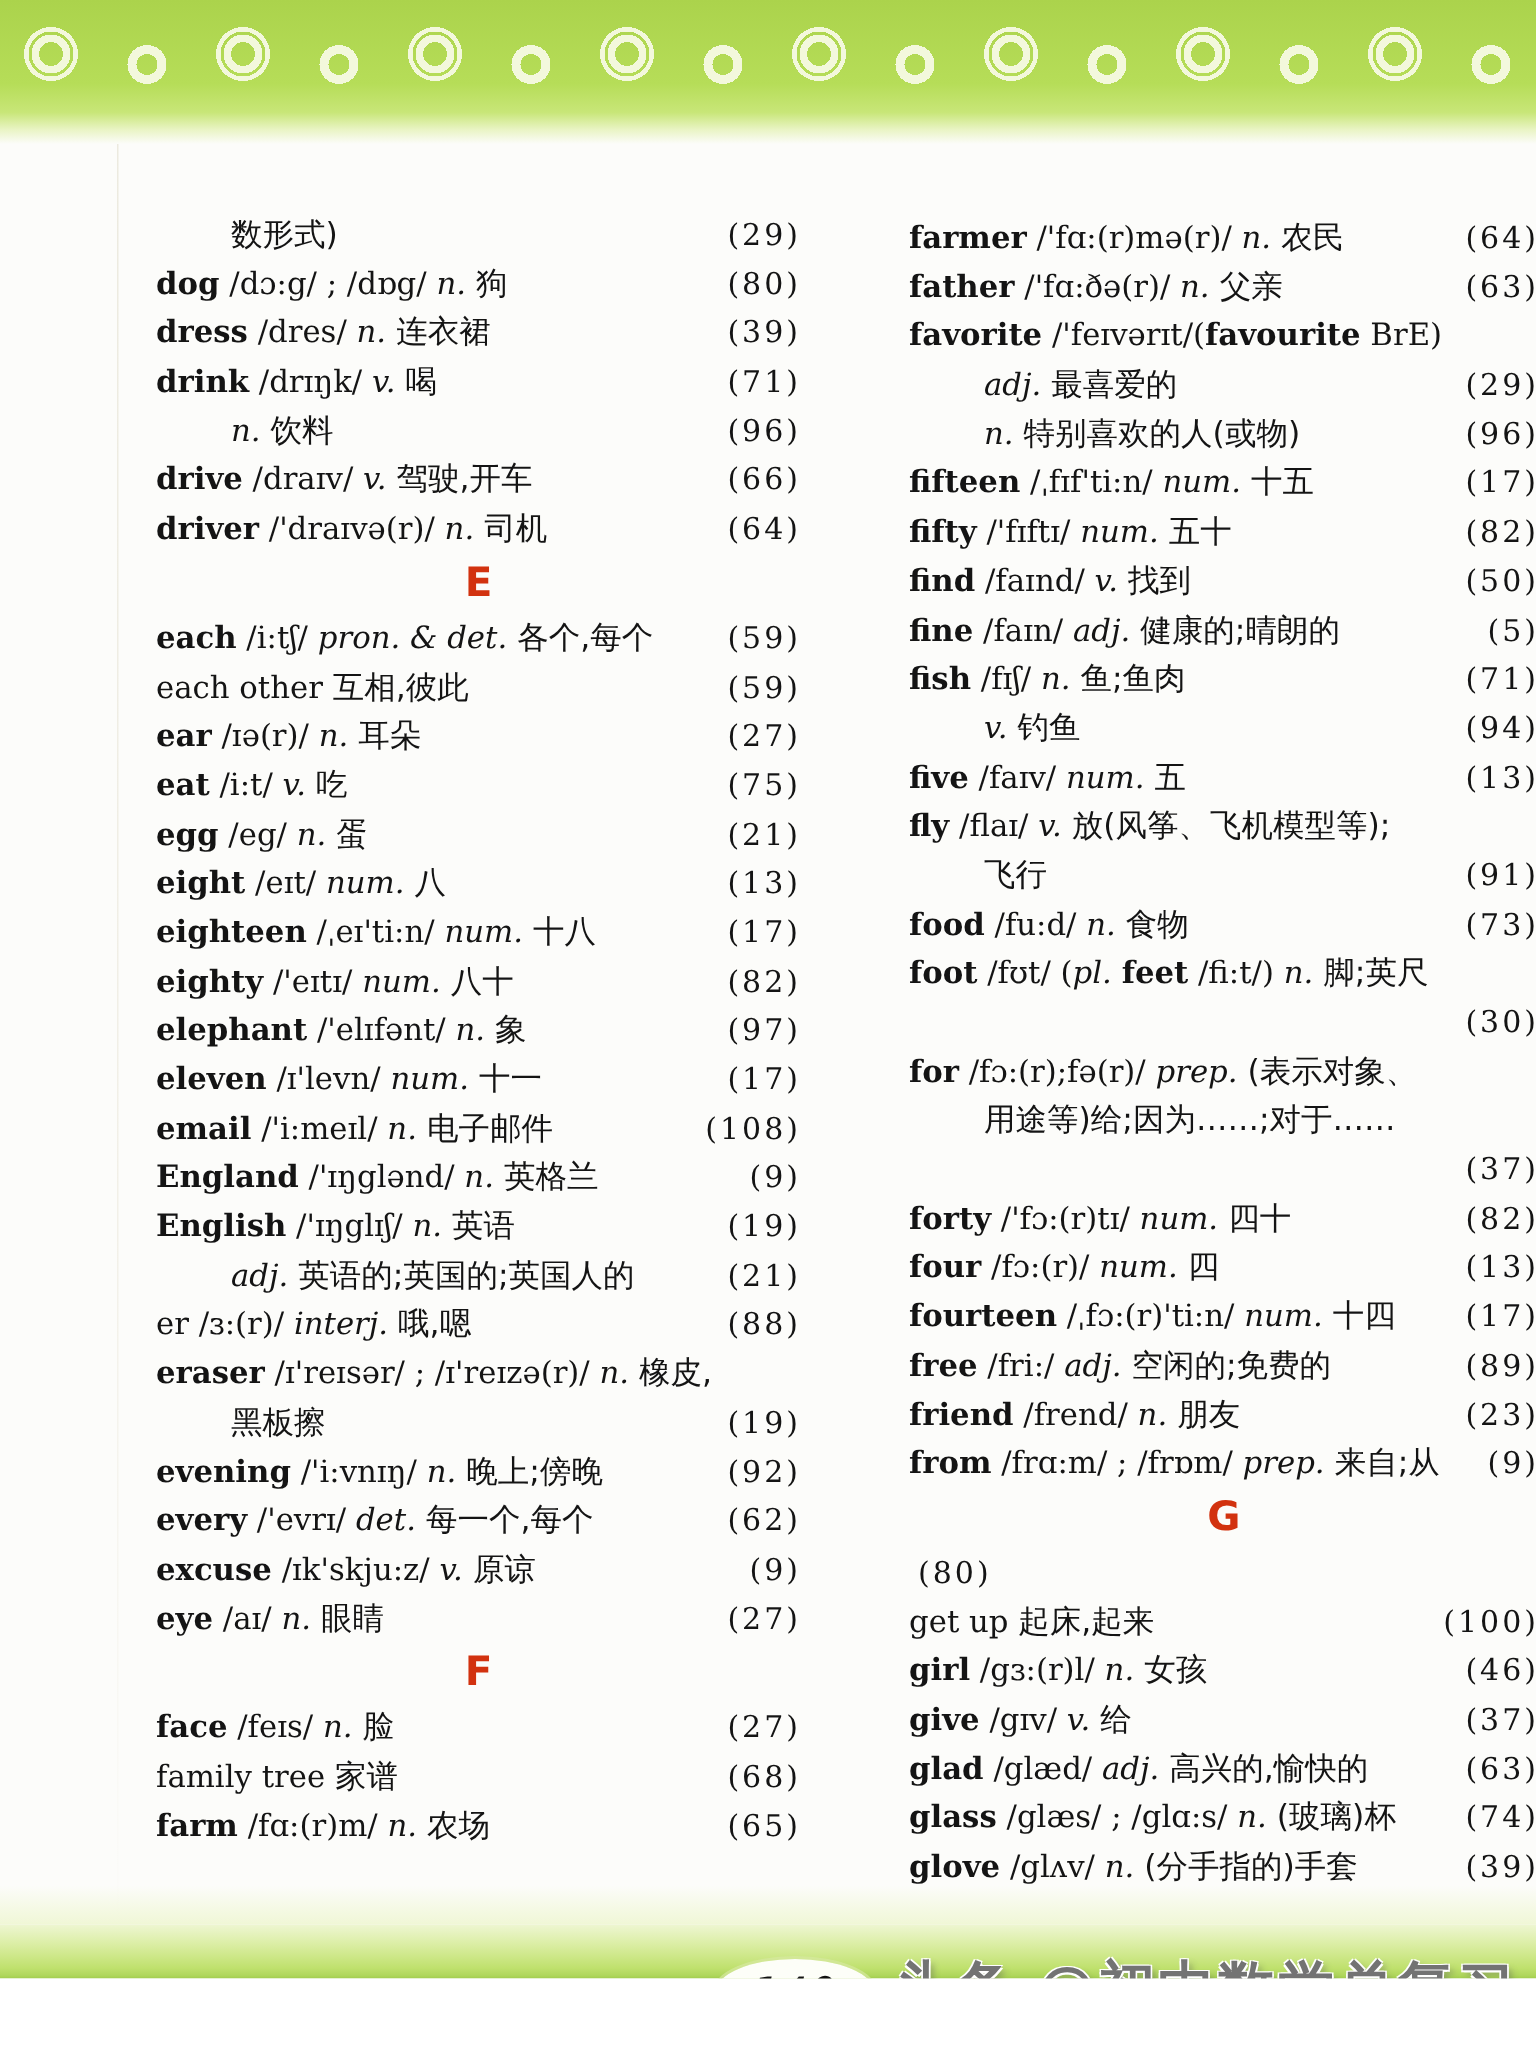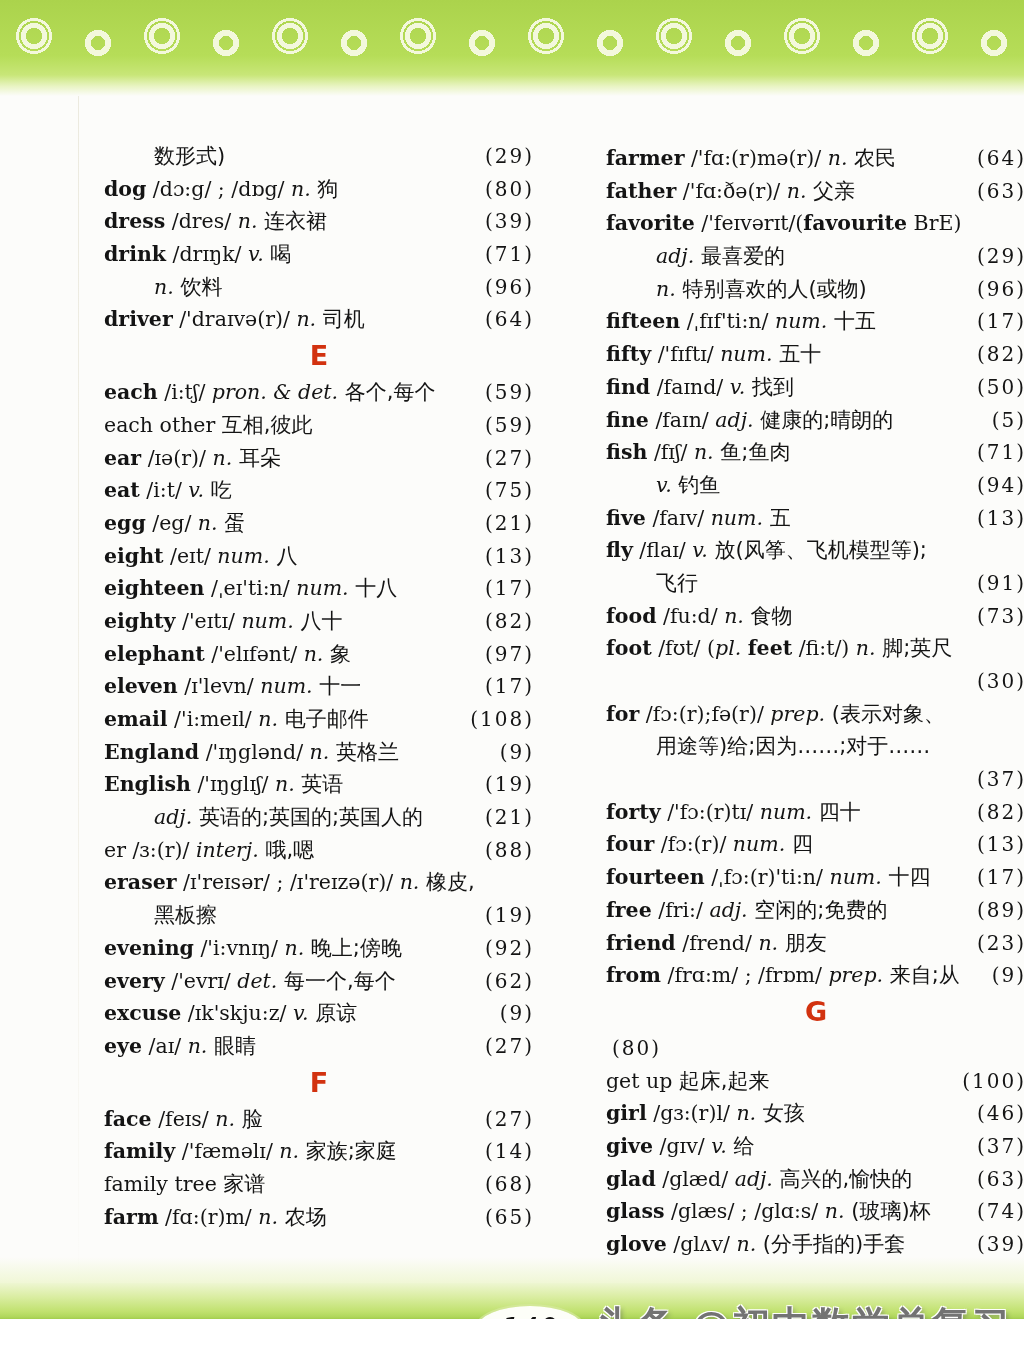--- a/index.html
+++ b/index.html
@@ -99,20 +99,24 @@
       </div>
       <div class="line">
         <span class="txt"><span class="s-b">drink</span><span class="s-p"> /drɪŋk/ </span><span class="s-i">v.</span><span class="s-c"> 喝</span></span>
         <span class="pg">(71)</span>
       </div>
       <div class="line">
         <span class="txt ind"><span class="s-i">n.</span><span class="s-c"> 饮料</span></span>
         <span class="pg">(96)</span>
       </div>
       <div class="line">
+        <span class="txt"><span class="s-b">drive</span><span class="s-p"> /draɪv/ </span><span class="s-i">v.</span><span class="s-c"> 驾驶,开车</span></span>
+        <span class="pg">(66)</span>
+      </div>
+      <div class="line">
         <span class="txt"><span class="s-b">driver</span><span class="s-p"> /'draɪvə(r)/ </span><span class="s-i">n.</span><span class="s-c"> 司机</span></span>
         <span class="pg">(64)</span>
       </div>
       <div class="sec">E</div>
       <div class="line">
         <span class="txt"><span class="s-b">each</span><span class="s-p"> /i:tʃ/ </span><span class="s-i">pron. &amp; det.</span><span class="s-c"> 各个,每个</span></span>
         <span class="pg">(59)</span>
       </div>
       <div class="line">
         <span class="txt"><span class="s-r">each other </span><span class="s-c">互相,彼此</span></span>
@@ -191,24 +195,20 @@
         <span class="pg">(9)</span>
       </div>
       <div class="line">
         <span class="txt"><span class="s-b">eye</span><span class="s-p"> /aɪ/ </span><span class="s-i">n.</span><span class="s-c"> 眼睛</span></span>
         <span class="pg">(27)</span>
       </div>
       <div class="sec">F</div>
       <div class="line">
         <span class="txt"><span class="s-b">face</span><span class="s-p"> /feɪs/ </span><span class="s-i">n.</span><span class="s-c"> 脸</span></span>
         <span class="pg">(27)</span>
-      </div>
-      <div class="line">
-        <span class="txt"><span class="s-b">family</span><span class="s-p"> /'fæməlɪ/ </span><span class="s-i">n.</span><span class="s-c"> 家族;家庭</span></span>
-        <span class="pg">(14)</span>
       </div>
       <div class="line">
         <span class="txt"><span class="s-r">family tree </span><span class="s-c">家谱</span></span>
         <span class="pg">(68)</span>
       </div>
       <div class="line">
         <span class="txt"><span class="s-b">farm</span><span class="s-p"> /fɑ:(r)m/ </span><span class="s-i">n.</span><span class="s-c"> 农场</span></span>
         <span class="pg">(65)</span>
       </div>
     </div>

